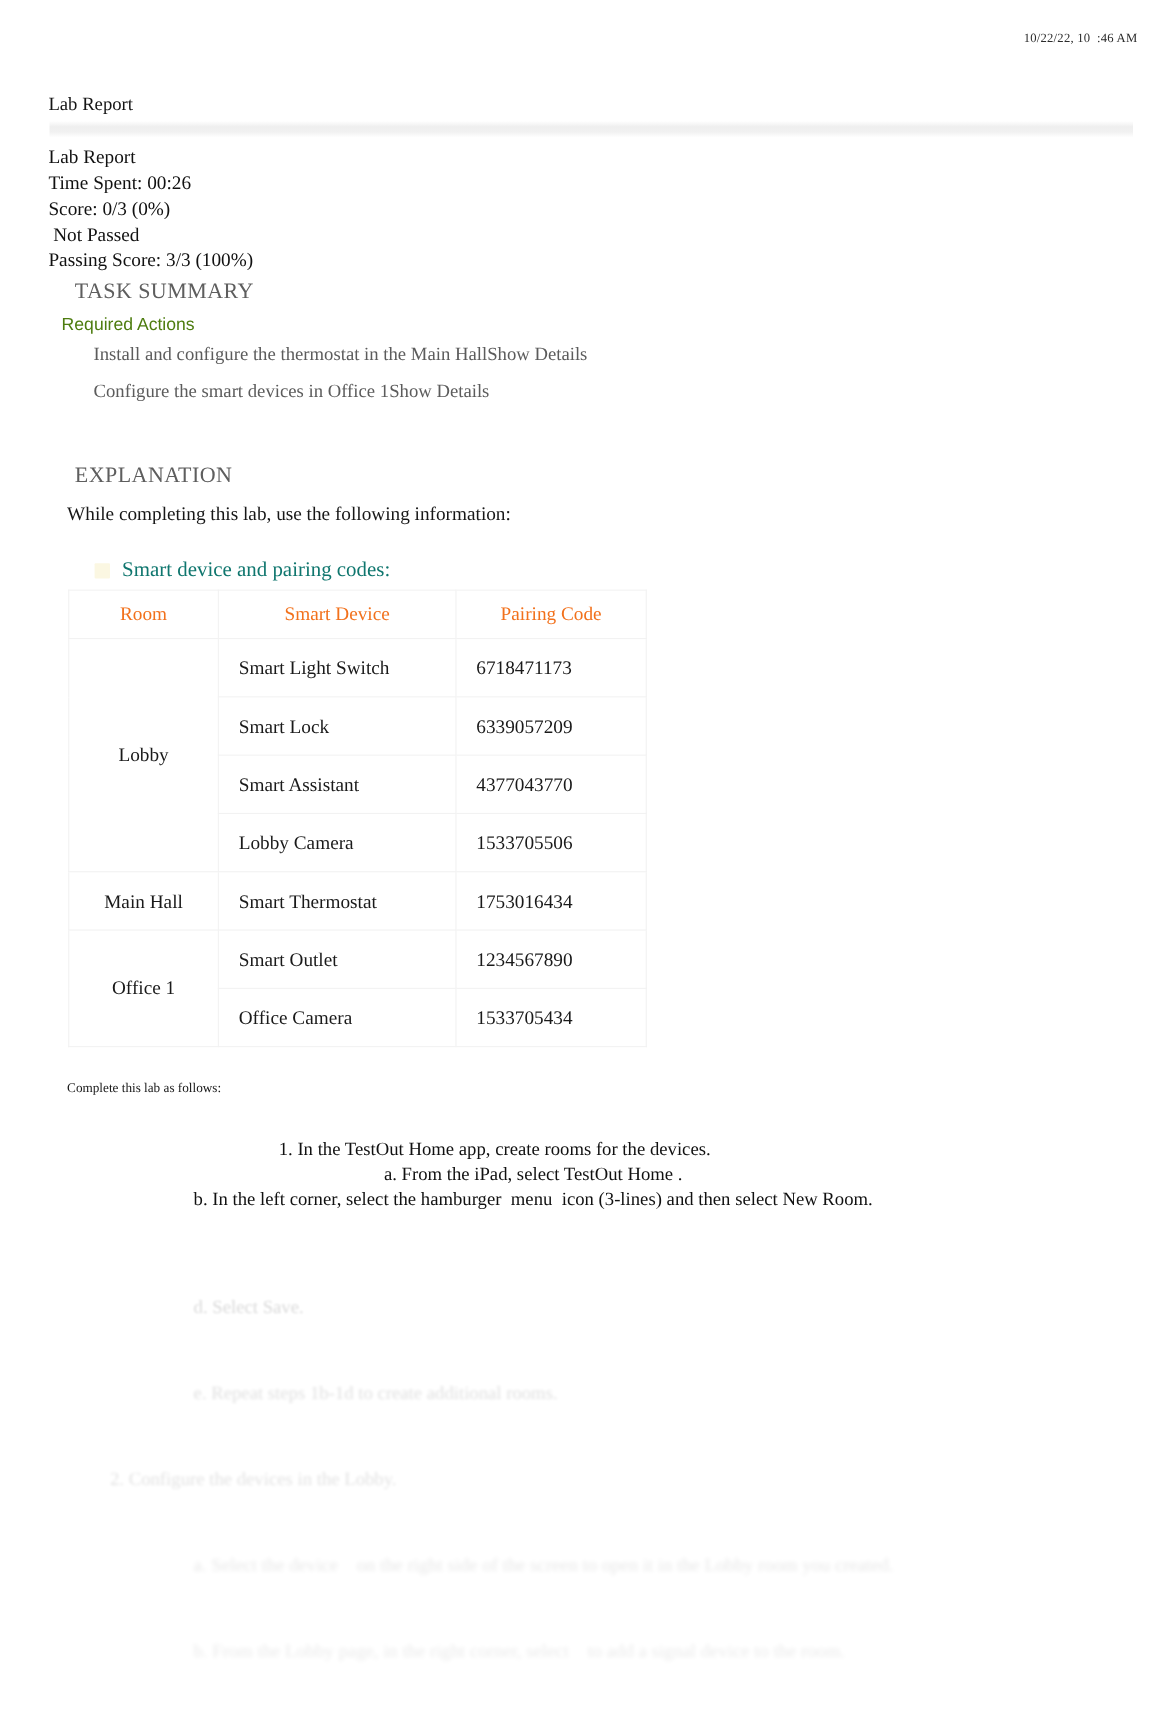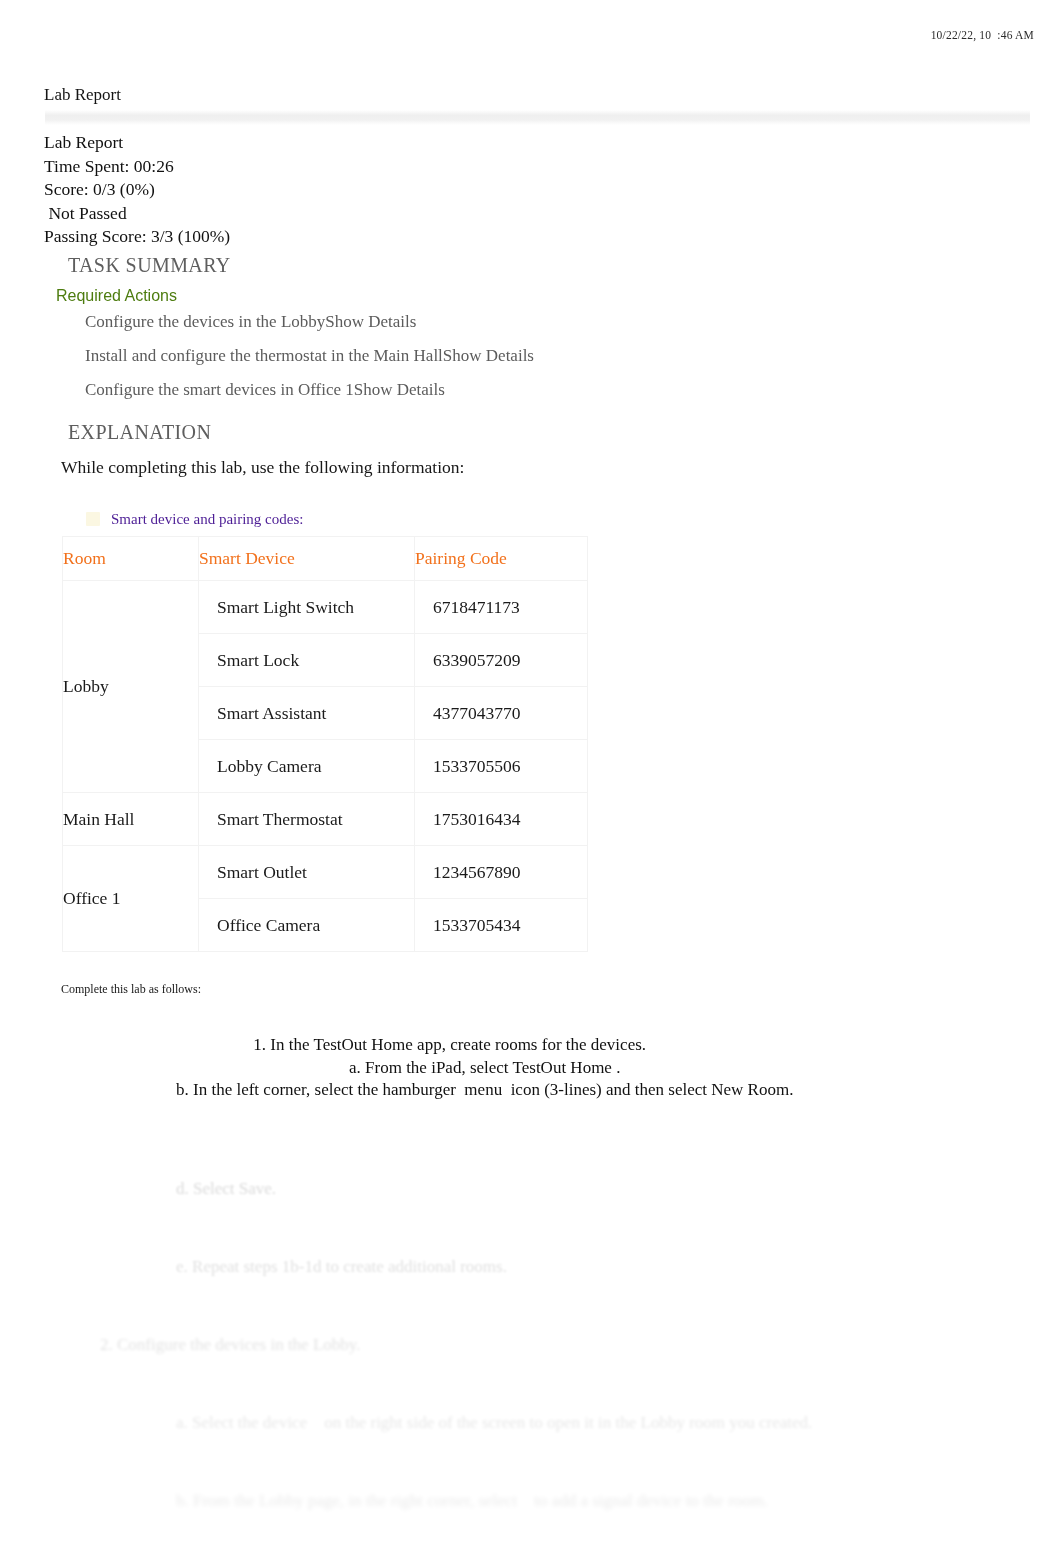--- a/index.html
+++ b/index.html
@@ -118,22 +118,22 @@
   .bullet-marker {
     width: 14px;
     height: 14px;
     margin-top: 4px;
     margin-right: 11px;
     background: #fbf7e2;
     border-radius: 1px;
     flex: none;
   }
   .bullet-text {
-    font-size: 15px;
-    color: #4c1d95;
+    font-size: 19px;
+    color: #0f766e;
     line-height: 22px;
     white-space: pre;
   }
 
   
   .device-table {
     position: absolute;
     top: 536px;
     left: 62px;
     width: 525px;
@@ -142,21 +142,21 @@
     background: #ffffff;
   }
   .device-table col.c-room   { width: 136px; }
   .device-table col.c-device { width: 216px; }
   .device-table col.c-code   { width: 173px; }
 
   .device-table th,
   .device-table td {
     border: 1px solid #f2f2f2;
     padding: 0 0 0 0;
-    text-align: left;
+    text-align: center;
     vertical-align: middle;
     font-weight: normal;
     font-size: 17.5px;
     color: #1a1a1a;
     height: 53px;
     box-sizing: border-box;
   }
   .device-table th {
     color: #f2711c;
     height: 44px;
@@ -225,21 +225,20 @@
     <div>Score: 0/3 (0%)</div>
     <div> Not Passed</div>
     <div>Passing Score: 3/3 (100%)</div>
   </div>
 
   <div class="section-heading" id="task-summary-heading">TASK SUMMARY</div>
 
   <div class="required-actions">Required Actions</div>
 
   <div class="action-list">
-    <div class="action-item">Configure the devices in the LobbyShow Details</div>
     <div class="action-item">Install and configure the thermostat in the Main HallShow Details</div>
     <div class="action-item">Configure the smart devices in Office 1Show Details</div>
   </div>
 
   <div class="section-heading" id="explanation-heading">EXPLANATION</div>
 
   <div class="intro-line">While completing this lab, use the following information:</div>
 
   <div class="bullet-row">
     <span class="bullet-marker"></span>

